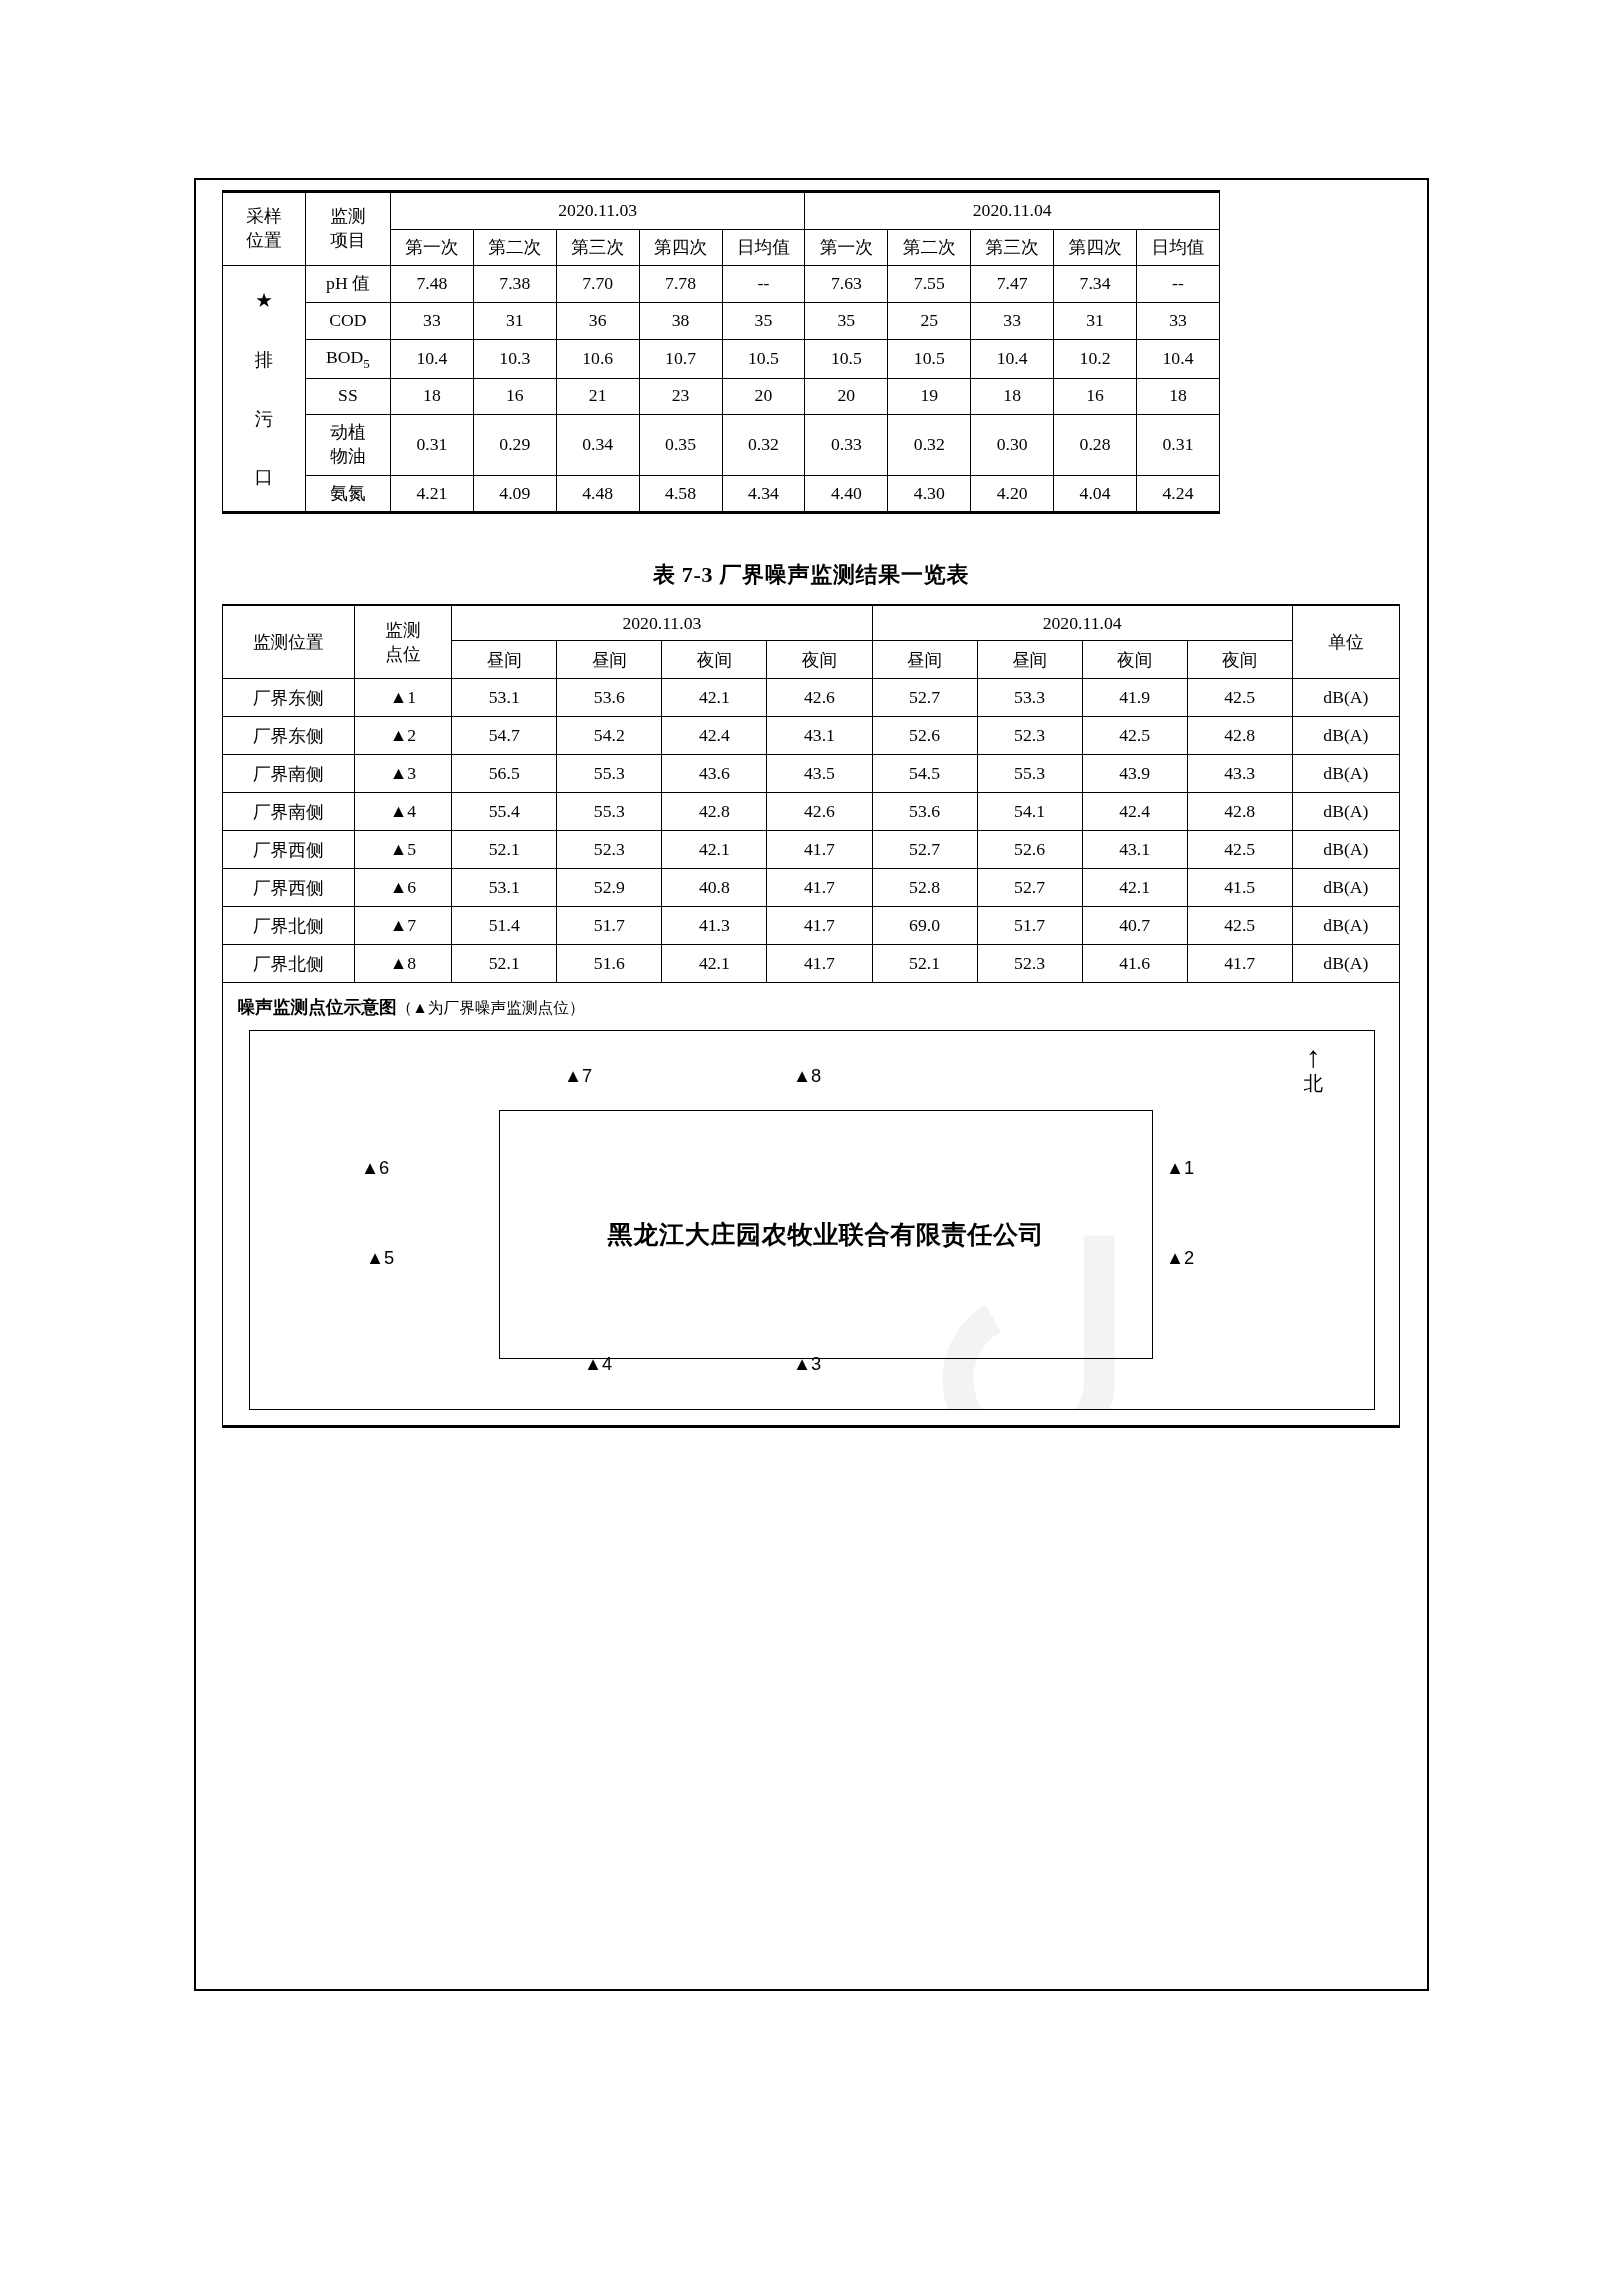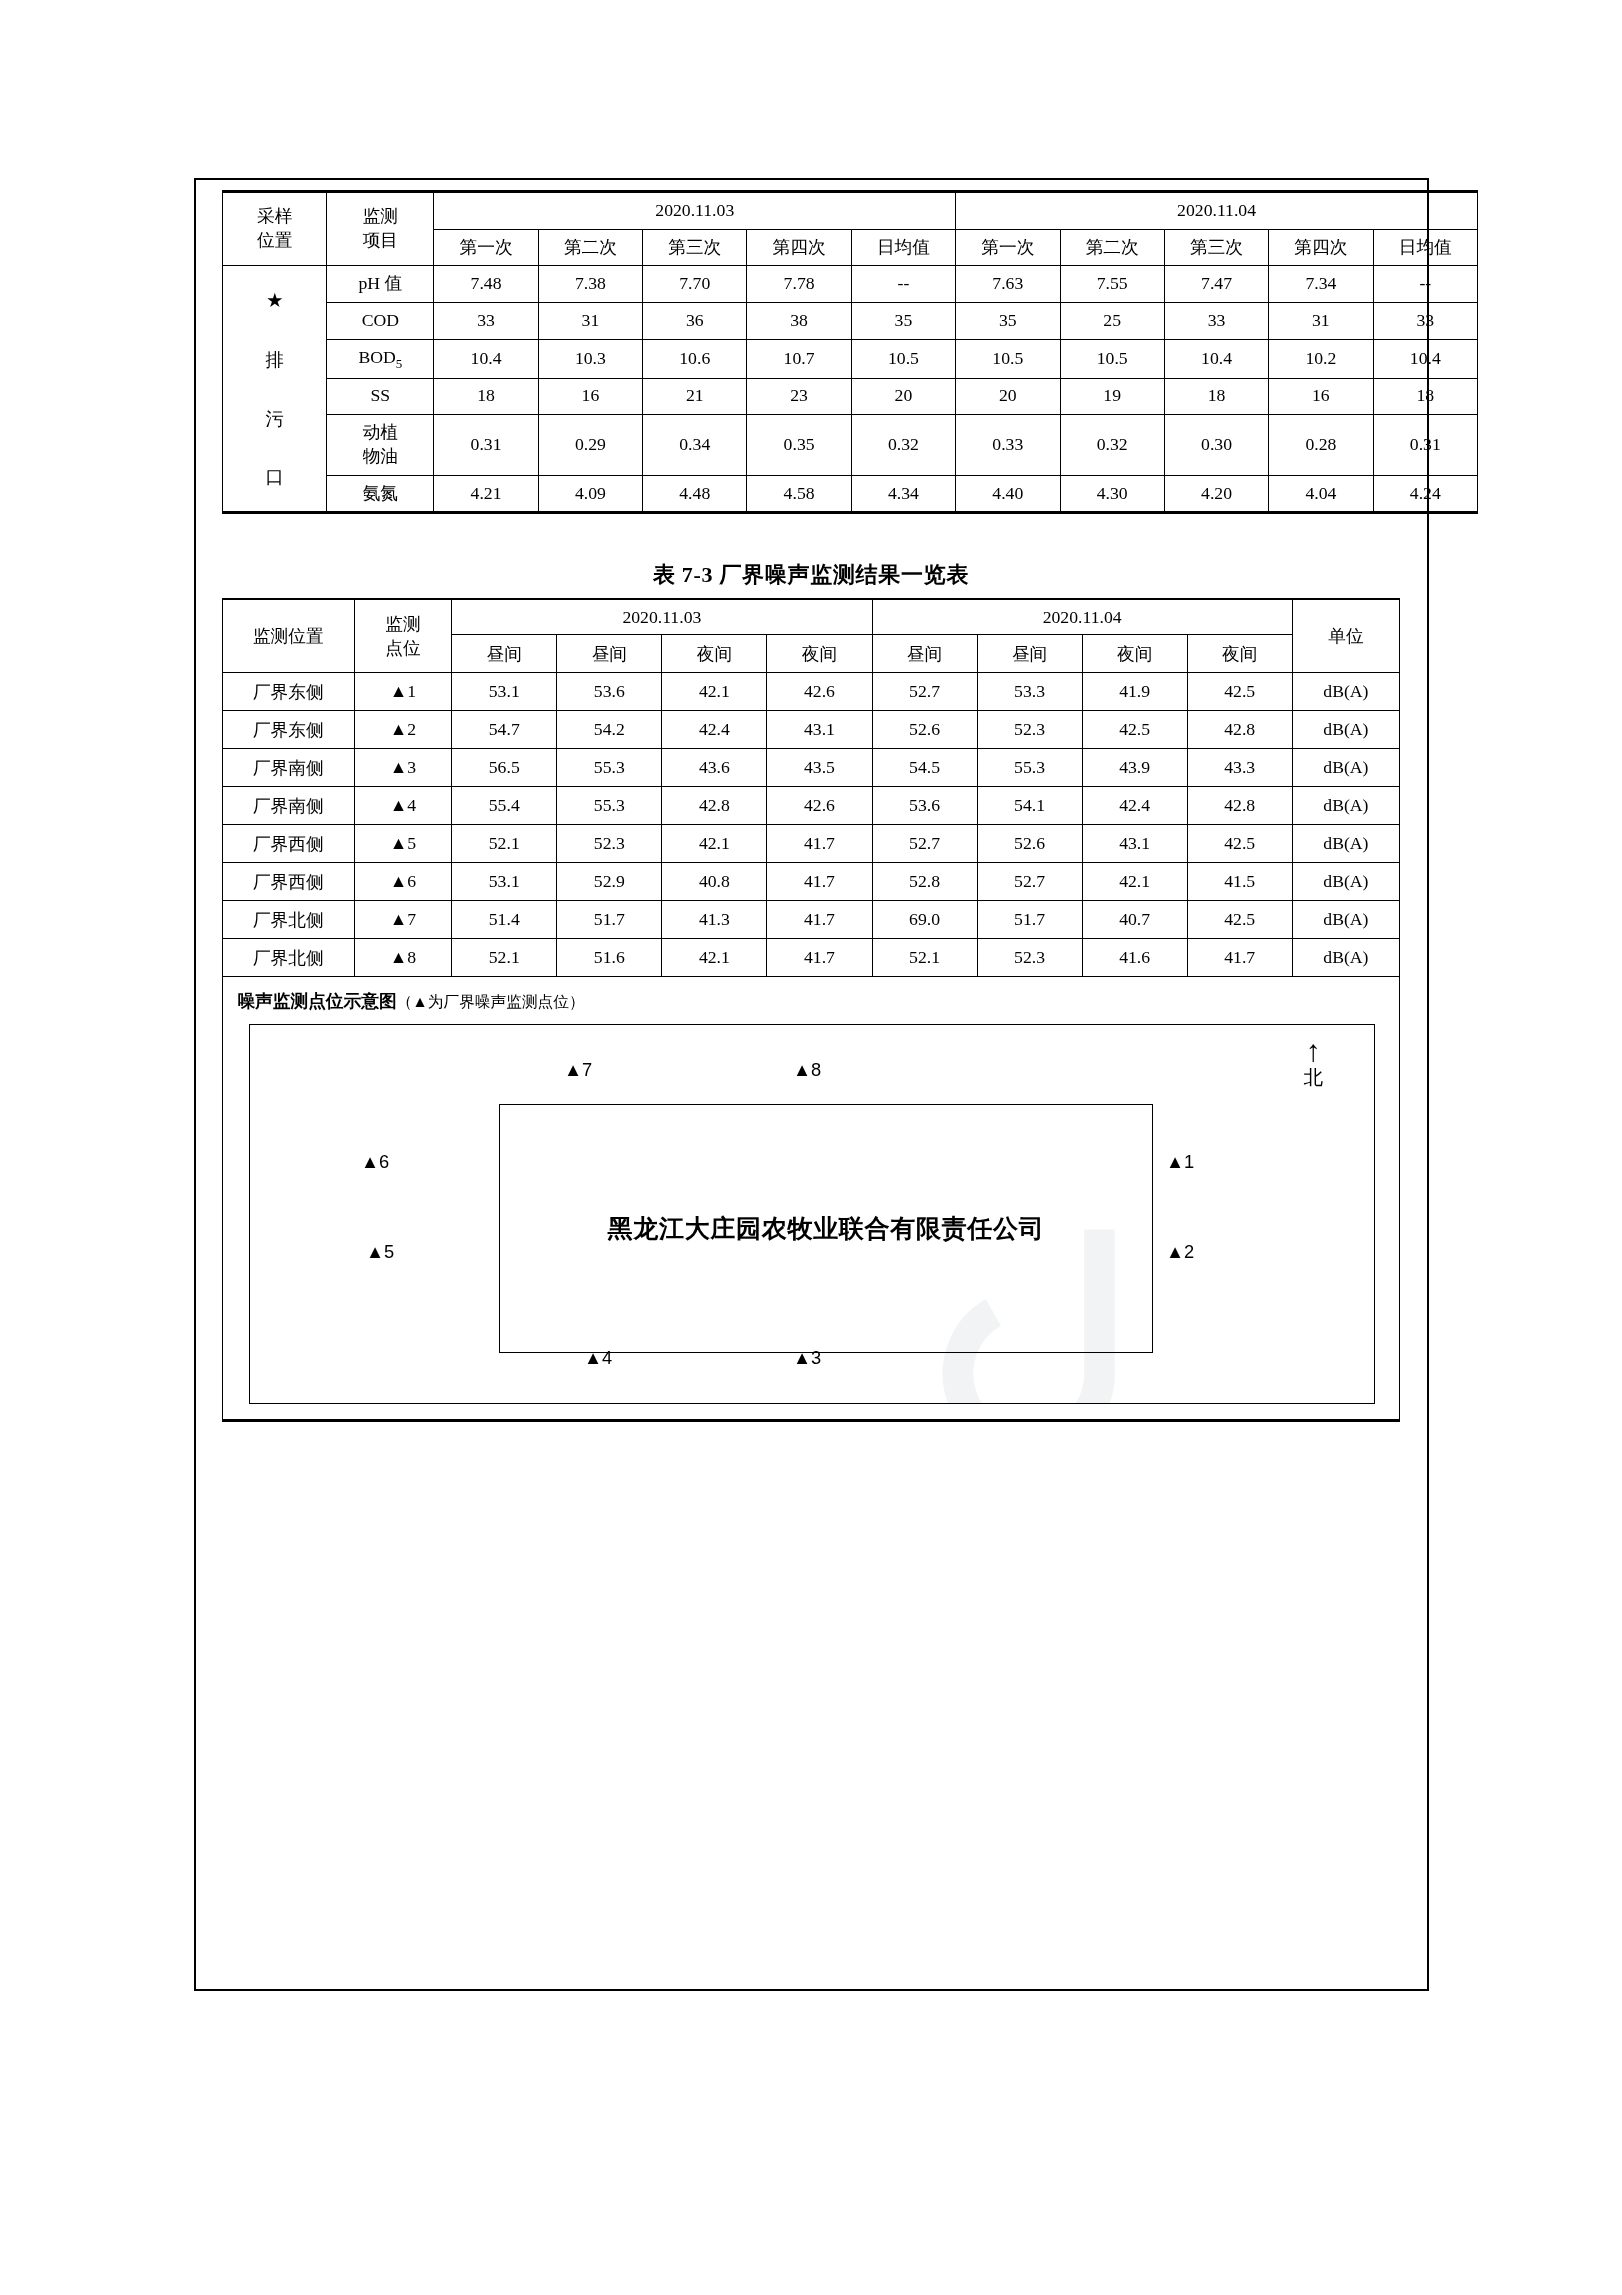--- a/index.html
+++ b/index.html
@@ -53,21 +53,21 @@
     font-weight: bold;
     white-space: nowrap;
     padding-right: 19.6px;
   }
 
   table {
     border-collapse: collapse;
     table-layout: fixed;
   }
   .t72 {
-    width: 1256px;
+    width: 998px;
     border-top: 3.3px solid #000;
     border-bottom: 3.3px solid #000;
   }
   .t72 td, .t72 th {
     border: 1px solid #000;
     text-align: center;
     vertical-align: middle;
     font-size: 17.7px;
     font-weight: normal;
     padding: 5.9px 1.3px;
@@ -91,21 +91,21 @@
     font-size: 13px;
   }
 
   .gap-a { height: 46px; }
 
   
   .t73-caption {
     text-align: center;
     font-size: 22px;
     font-weight: bold;
-    margin-bottom: 8px;
+    margin-bottom: 14px;
     letter-spacing: 0.7px;
   }
   .t73 {
     width: 1178px;
     border-top: 2.6px solid #000;
   }
   .t73 td {
     border: 1px solid #000;
     text-align: center;
     vertical-align: middle;

